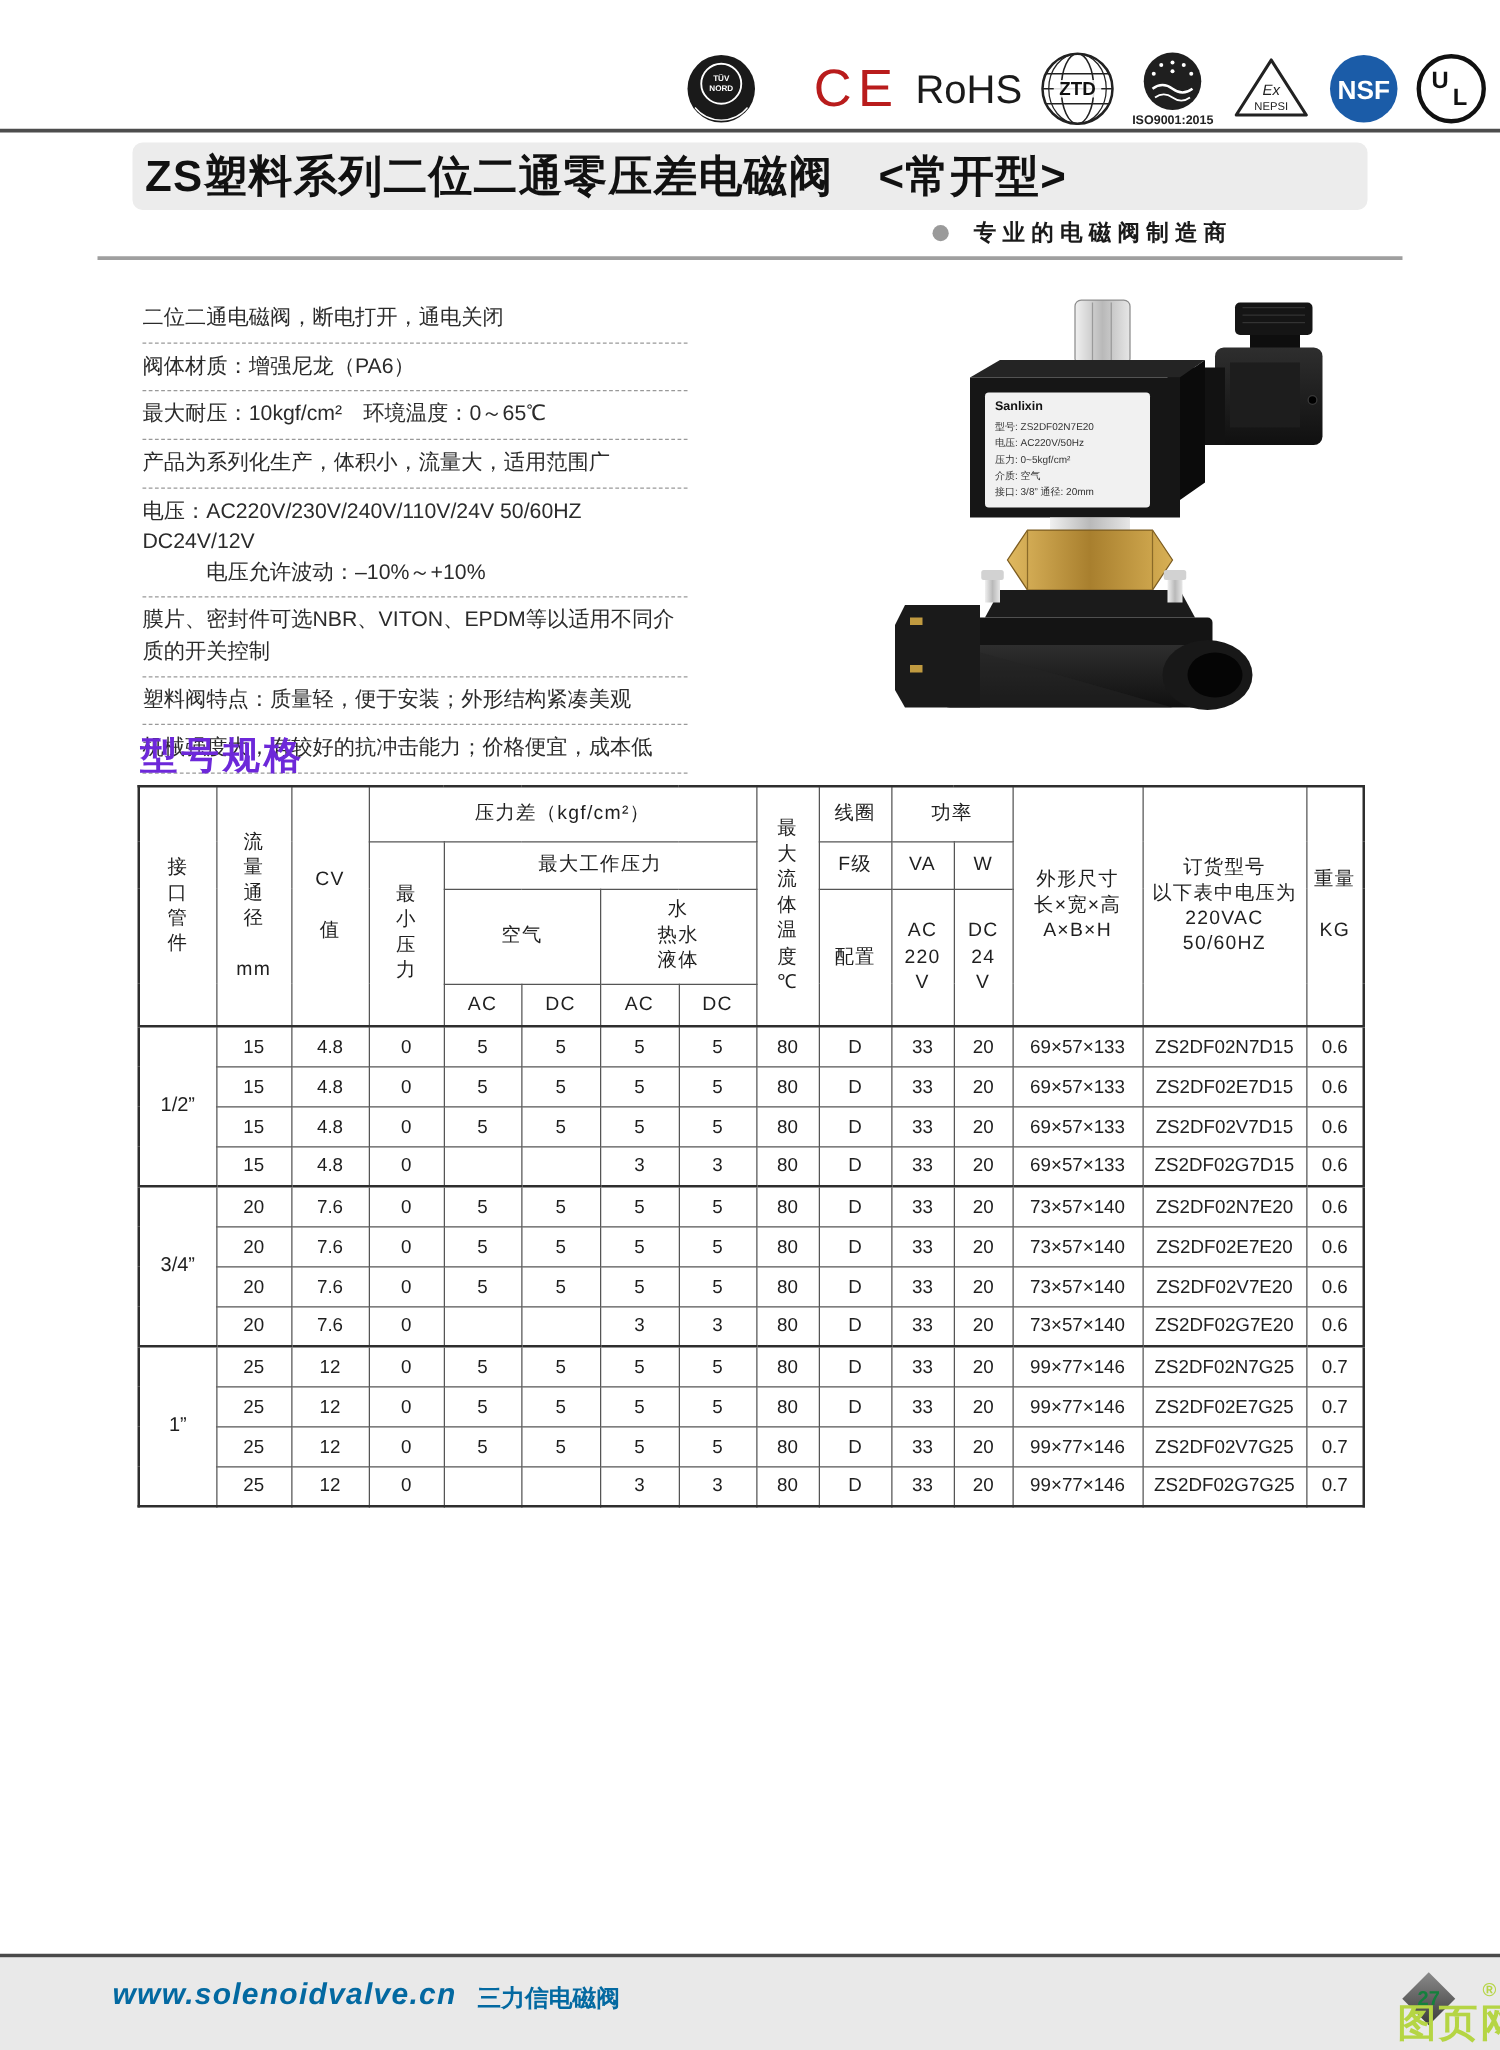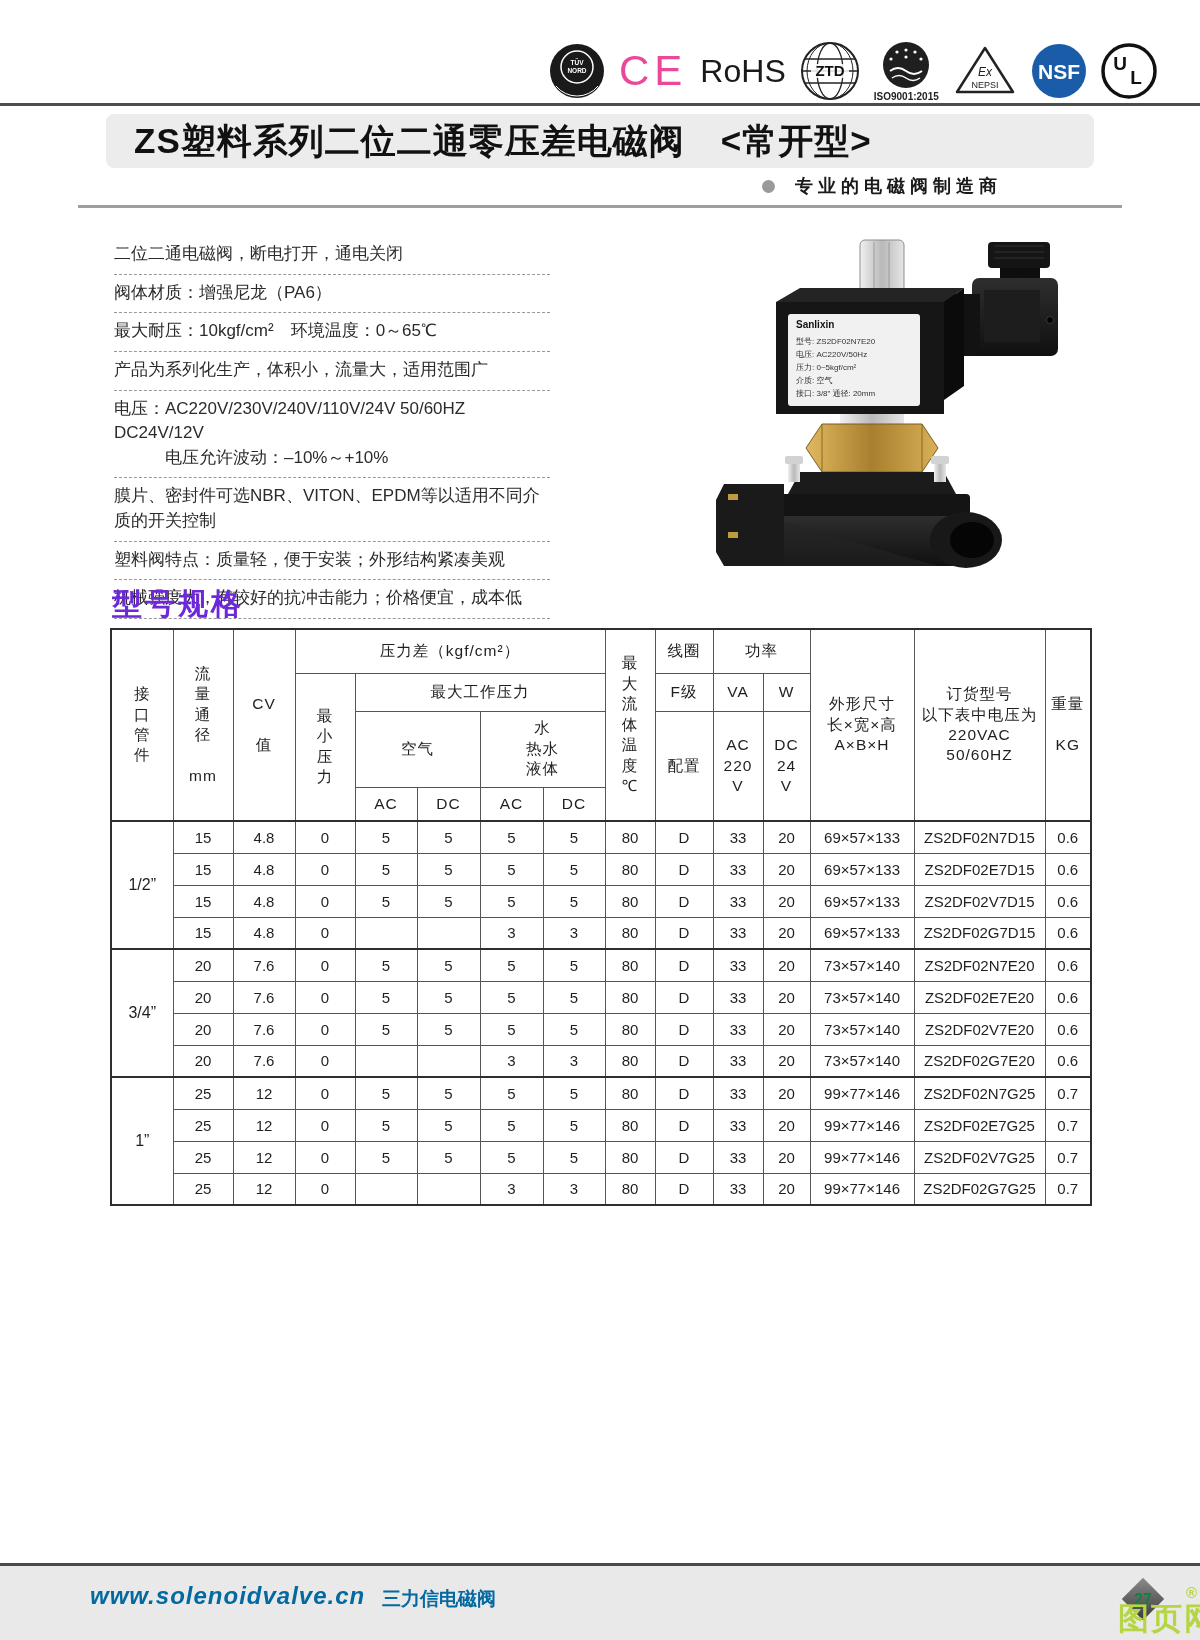--- a/index.html
+++ b/index.html
@@ -4,32 +4,32 @@
 <style>
   * { margin:0; padding:0; box-sizing:border-box; }
   body { background:#fff; font-family:"Liberation Sans", sans-serif; }
   .page { position:relative; width:1200px; height:1640px; background:#ffffff; overflow:hidden; }
 
   
   .certs { position:absolute; top:36px; left:548px; width:520px; height:70px;
            display:flex; align-items:center; gap:13px; }
   .cert { display:flex; flex-direction:column; align-items:center; justify-content:center; }
   .cert-caption { font-size:10px; font-weight:bold; color:#222; margin-top:1px; letter-spacing:0; }
-  .ce-text { font-size:42px; color:#ec4899; letter-spacing:5px; font-weight:400; }
+  .ce-text { font-size:42px; color:#b91c1c; letter-spacing:5px; font-weight:400;margin-left:32px; }
   .rohs-text { font-size:32px; color:#1a1a1a; font-weight:500; }
 
   .topline { position:absolute; top:103px; left:0; width:1200px; height:3px; background:#4d4d4d; }
 
   
   .titlebar { position:absolute; top:114px; left:106px; width:988px; height:54px;
               background:#ececec; border-radius:8px; display:flex; align-items:center;
-              padding-left:28px; }
+              padding-left:10px; }
   .titlebar h1 { font-size:35px; font-weight:bold; color:#111; letter-spacing:1px; white-space:nowrap; }
 
-  .subtitle { position:absolute; top:174px; left:692px; width:310px; display:flex;
+  .subtitle { position:absolute; top:174px; left:676px; width:310px; display:flex;
               align-items:center; justify-content:flex-end; gap:20px; }
   .subtitle .bullet { width:13px; height:13px; border-radius:50%; background:#9a9a9a; flex:0 0 auto; }
   .subtitle .sub-text { font-size:18px; font-weight:bold; color:#1a1a1a; letter-spacing:5px; white-space:nowrap; }
 
   .divider { position:absolute; top:205px; left:78px; width:1044px; height:3px; background:#9f9f9f; }
 
   
   .features { position:absolute; top:236px; left:114px; width:436px; list-style:none; }
   .features li { font-size:17px; color:#2b2b2b; line-height:1.45; padding:6px 0 7px;
                  border-bottom:1px dashed #999; white-space:pre-line; }

